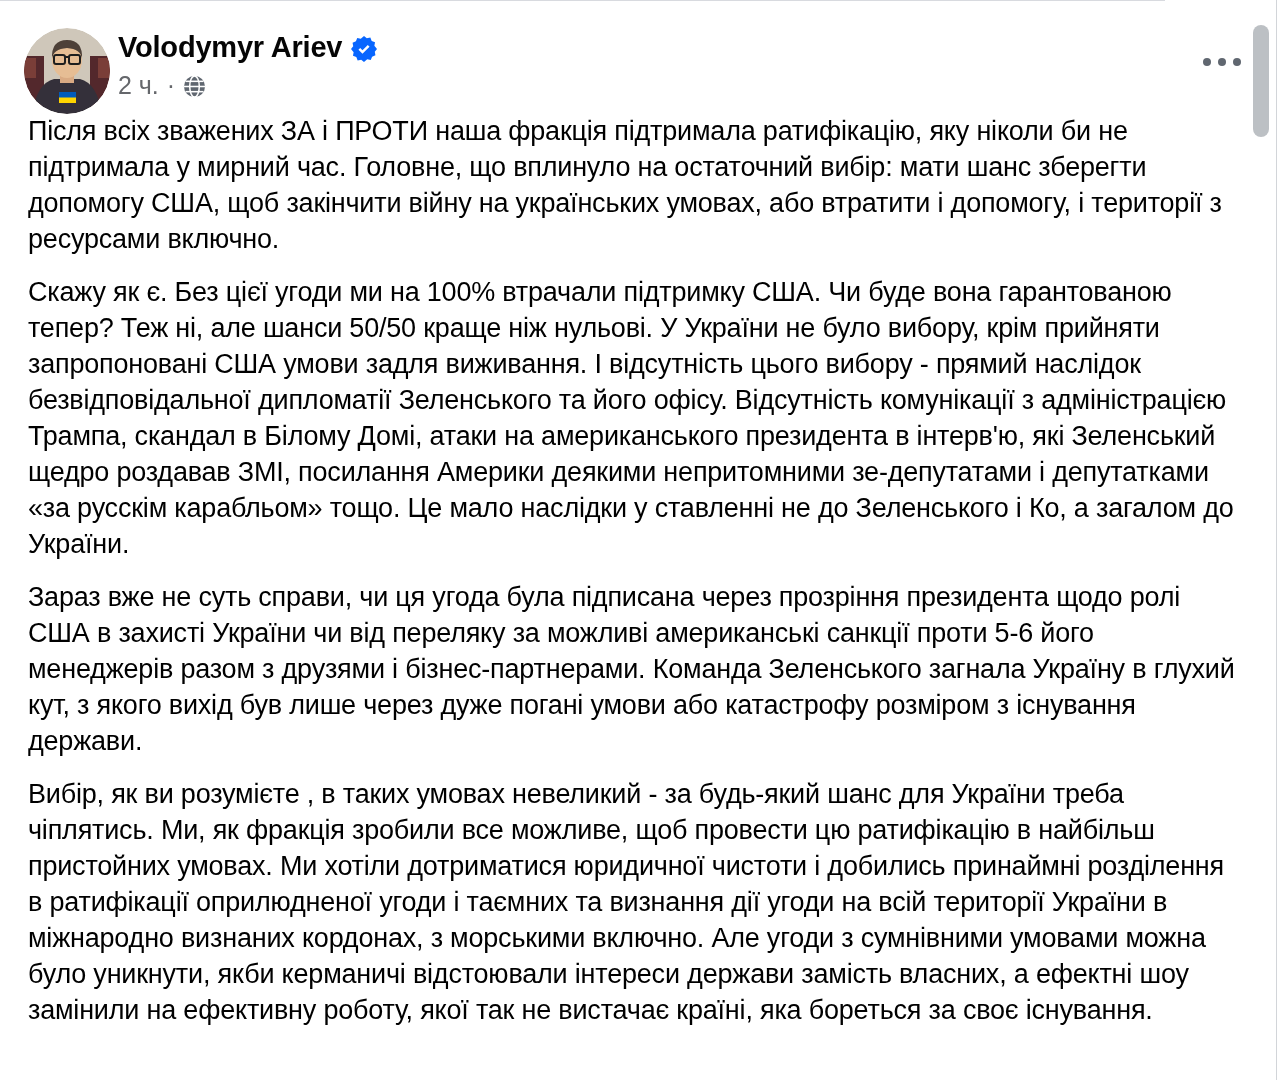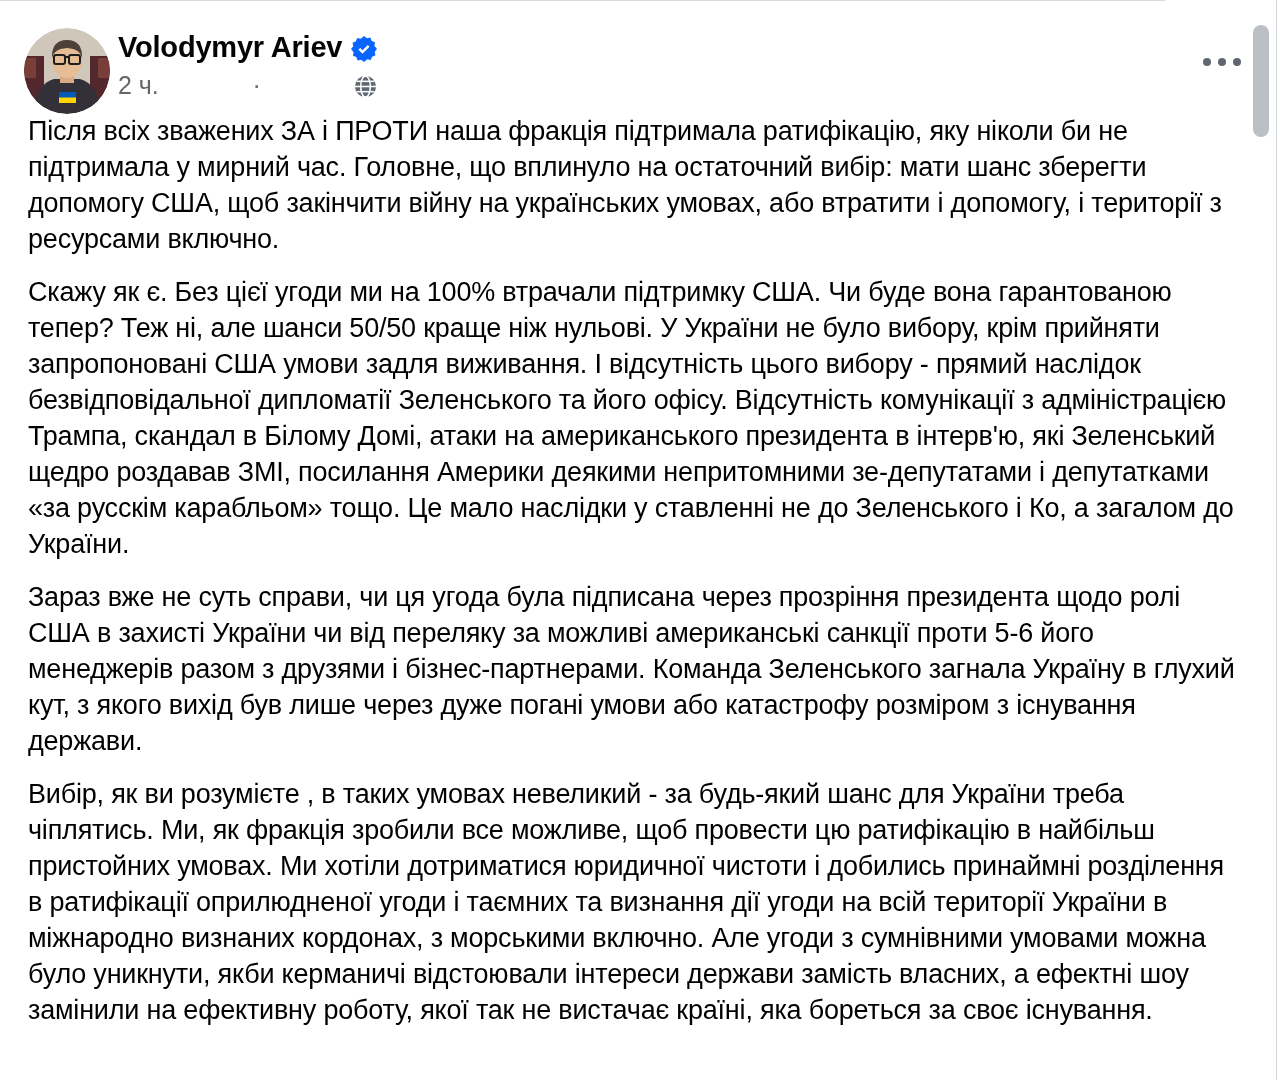--- a/index.html
+++ b/index.html
@@ -38,22 +38,22 @@
     overflow: hidden; cursor: pointer;
   }
   .header-text { position: absolute; left: 118px; top: 30px; }
   .author-row { display: flex; align-items: center; gap: 9px; }
   .author-name {
     font-size: 29px; font-weight: bold; color: #050505;
     letter-spacing: -0.2px; cursor: pointer;
   }
   .verified-badge { width: 26px; height: 26px; display: inline-block; margin-top: 3px; }
   .meta-row {
-    display: flex; align-items: center; gap: 18px;
-    margin-top: 7px; color: #65676b; font-size: 25px; justify-content: space-between;
+    display: flex; align-items: center; gap: 8px;
+    margin-top: 7px; color: #65676b; font-size: 25px;
   }
   .meta-dot { font-size: 25px; color: #65676b; }
   .globe-icon { width: 23px; height: 23px; display: inline-block; margin-top: 2px; color: #606770; }
   .more-btn {
     position: absolute; left: 1198px; top: 46px;
     width: 48px; height: 30px;
     display: flex; align-items: center; justify-content: center; gap: 7px;
     cursor: pointer;
   }
   .more-btn .dot {

